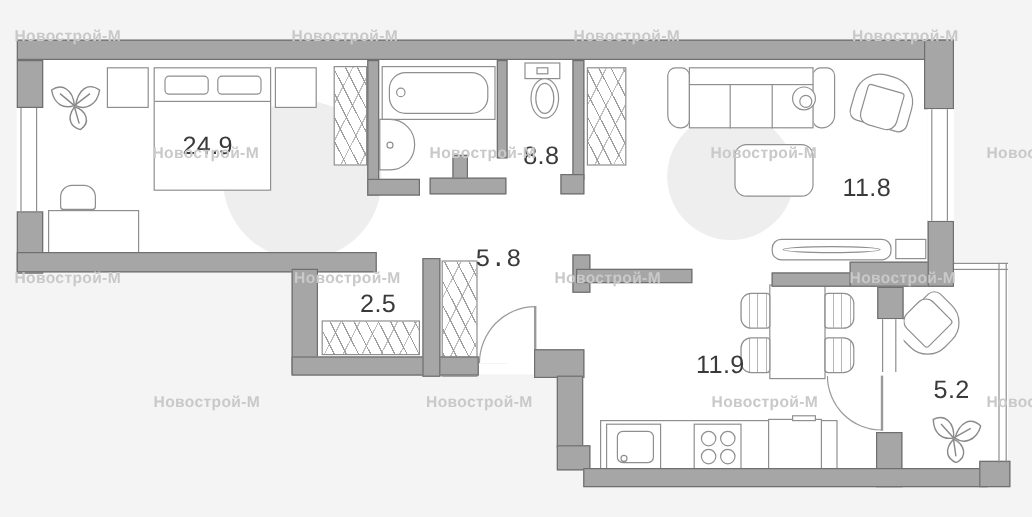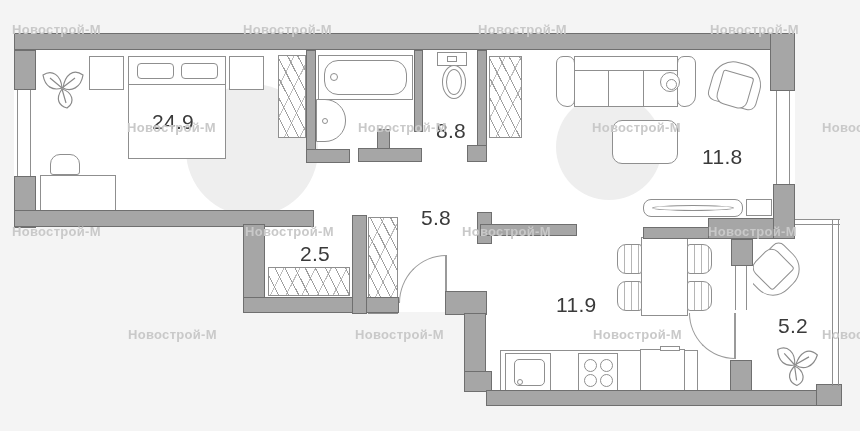--- a/index.html
+++ b/index.html
@@ -178,23 +178,23 @@
   <div class="gl" style="left:746px;top:266px;width:1.3px;height:44px;"></div>
 
   <div class="gl" style="left:795px;top:219px;width:45px;height:1.3px;"></div>
   <div class="gl" style="left:795px;top:224px;width:45px;height:1.3px;"></div>
   <div class="gl" style="left:832px;top:219px;width:1.3px;height:167px;"></div>
   <div class="gl" style="left:838px;top:219px;width:1.3px;height:167px;"></div>
 
   <div class="lbl" style="left:152px;top:110px;">24.9</div>
   <div class="lbl" style="left:436px;top:119px;">8.8</div>
   <div class="lbl" style="left:702px;top:145px;">11.8</div>
-  <div class="lbl" style="left:421px;top:206px;">5.8</div>
+  <div class="lbl" style="left:396px;top:206px;font-family:Liberation Mono, monospace;">5.8</div>
   <div class="lbl" style="left:300px;top:242px;">2.5</div>
-  <div class="lbl" style="left:556px;top:293px;">11.9</div>
+  <div class="lbl" style="left:580px;top:293px;">11.9</div>
   <div class="lbl" style="left:778px;top:314px;">5.2</div>
 
   <div class="wm" style="left:12px;top:22px;">Новострой-М</div>
   <div class="wm" style="left:243px;top:22px;">Новострой-М</div>
   <div class="wm" style="left:478px;top:22px;">Новострой-М</div>
   <div class="wm" style="left:710px;top:22px;">Новострой-М</div>
   <div class="wm" style="left:127px;top:120px;">Новострой-М</div>
   <div class="wm" style="left:358px;top:120px;">Новострой-М</div>
   <div class="wm" style="left:592px;top:120px;">Новострой-М</div>
   <div class="wm" style="left:822px;top:120px;">Новострой-М</div>

